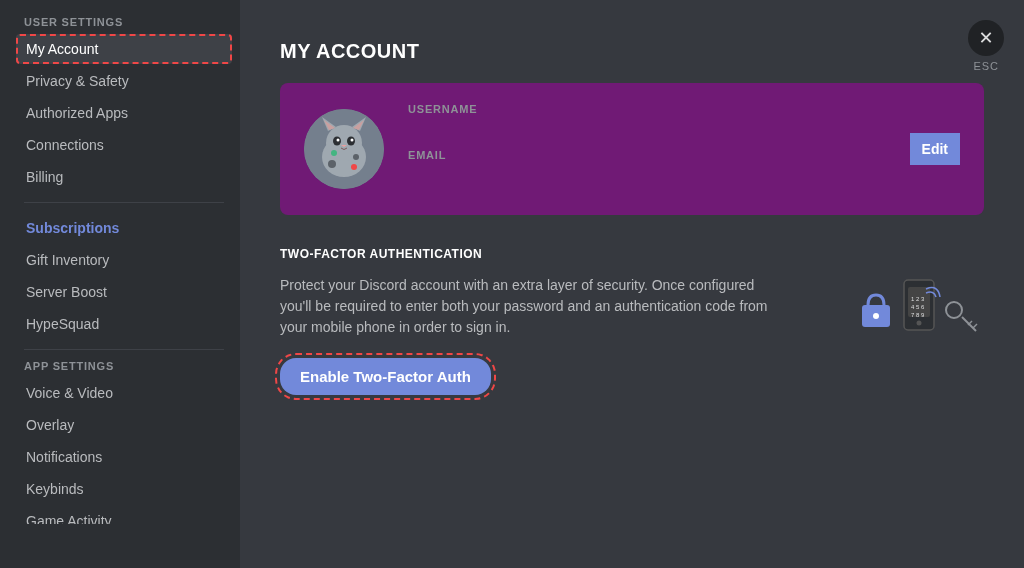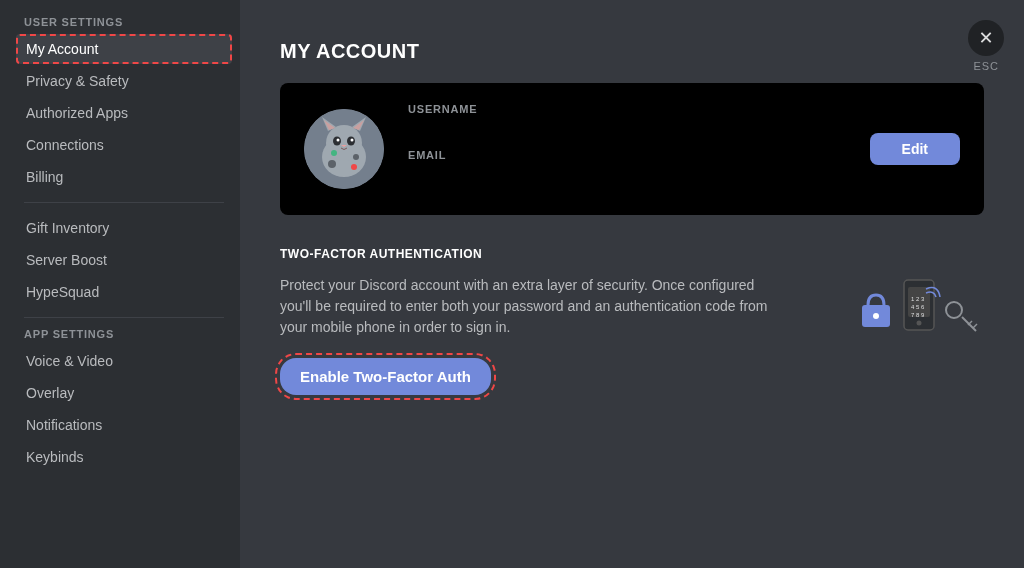--- a/index.html
+++ b/index.html
@@ -76,21 +76,21 @@
       font-size: 20px;
       font-weight: 700;
       color: #fff;
       letter-spacing: 0.5px;
       text-transform: uppercase;
       margin-bottom: 20px;
     }
 
     
     .account-card {
-      background: #000000;
+      background: #701a75;
       border-radius: 8px;
       padding: 20px 24px;
       display: flex;
       align-items: center;
       margin-bottom: 28px;
     }
 
     .avatar-container {
       width: 80px;
       height: 80px;
@@ -125,22 +125,22 @@
       font-size: 14px;
       color: #fff;
       margin-bottom: 14px;
       min-height: 16px;
     }
 
     .edit-button {
       background: #7289da;
       color: #fff;
       border: none;
-      border-radius: 8px;
-      padding: 8px 32px;
+      border-radius: 0;
+      padding: 8px 12px;
       font-size: 14px;
       font-weight: 600;
       cursor: pointer;
       align-self: center;
       margin-left: 16px;
     }
 
     
     .section-title {
       font-size: 12px;
@@ -236,31 +236,33 @@
   <div class="sidebar-section-label">USER SETTINGS</div>
 
   <div class="sidebar-item active">My Account</div>
   <div class="sidebar-item">Privacy &amp; Safety</div>
   <div class="sidebar-item">Authorized Apps</div>
   <div class="sidebar-item">Connections</div>
   <div class="sidebar-item">Billing</div>
 
   <div class="sidebar-divider"></div>
 
+  <div class="sidebar-item subscriptions-label">Subscriptions</div>
   <div class="sidebar-item">Gift Inventory</div>
   <div class="sidebar-item">Server Boost</div>
   <div class="sidebar-item">HypeSquad</div>
 
   <div class="sidebar-divider"></div>
 
   <div class="sidebar-section-label">APP SETTINGS</div>
   <div class="sidebar-item">Voice &amp; Video</div>
   <div class="sidebar-item">Overlay</div>
   <div class="sidebar-item">Notifications</div>
   <div class="sidebar-item">Keybinds</div>
+  <div class="sidebar-item">Game Activity</div>
 </div>
 
 <div class="main-content">
 
   <button class="close-button">✕</button>
   <div class="close-label">ESC</div>
 
   <div class="page-title">MY ACCOUNT</div>
 
   <div class="account-card">

